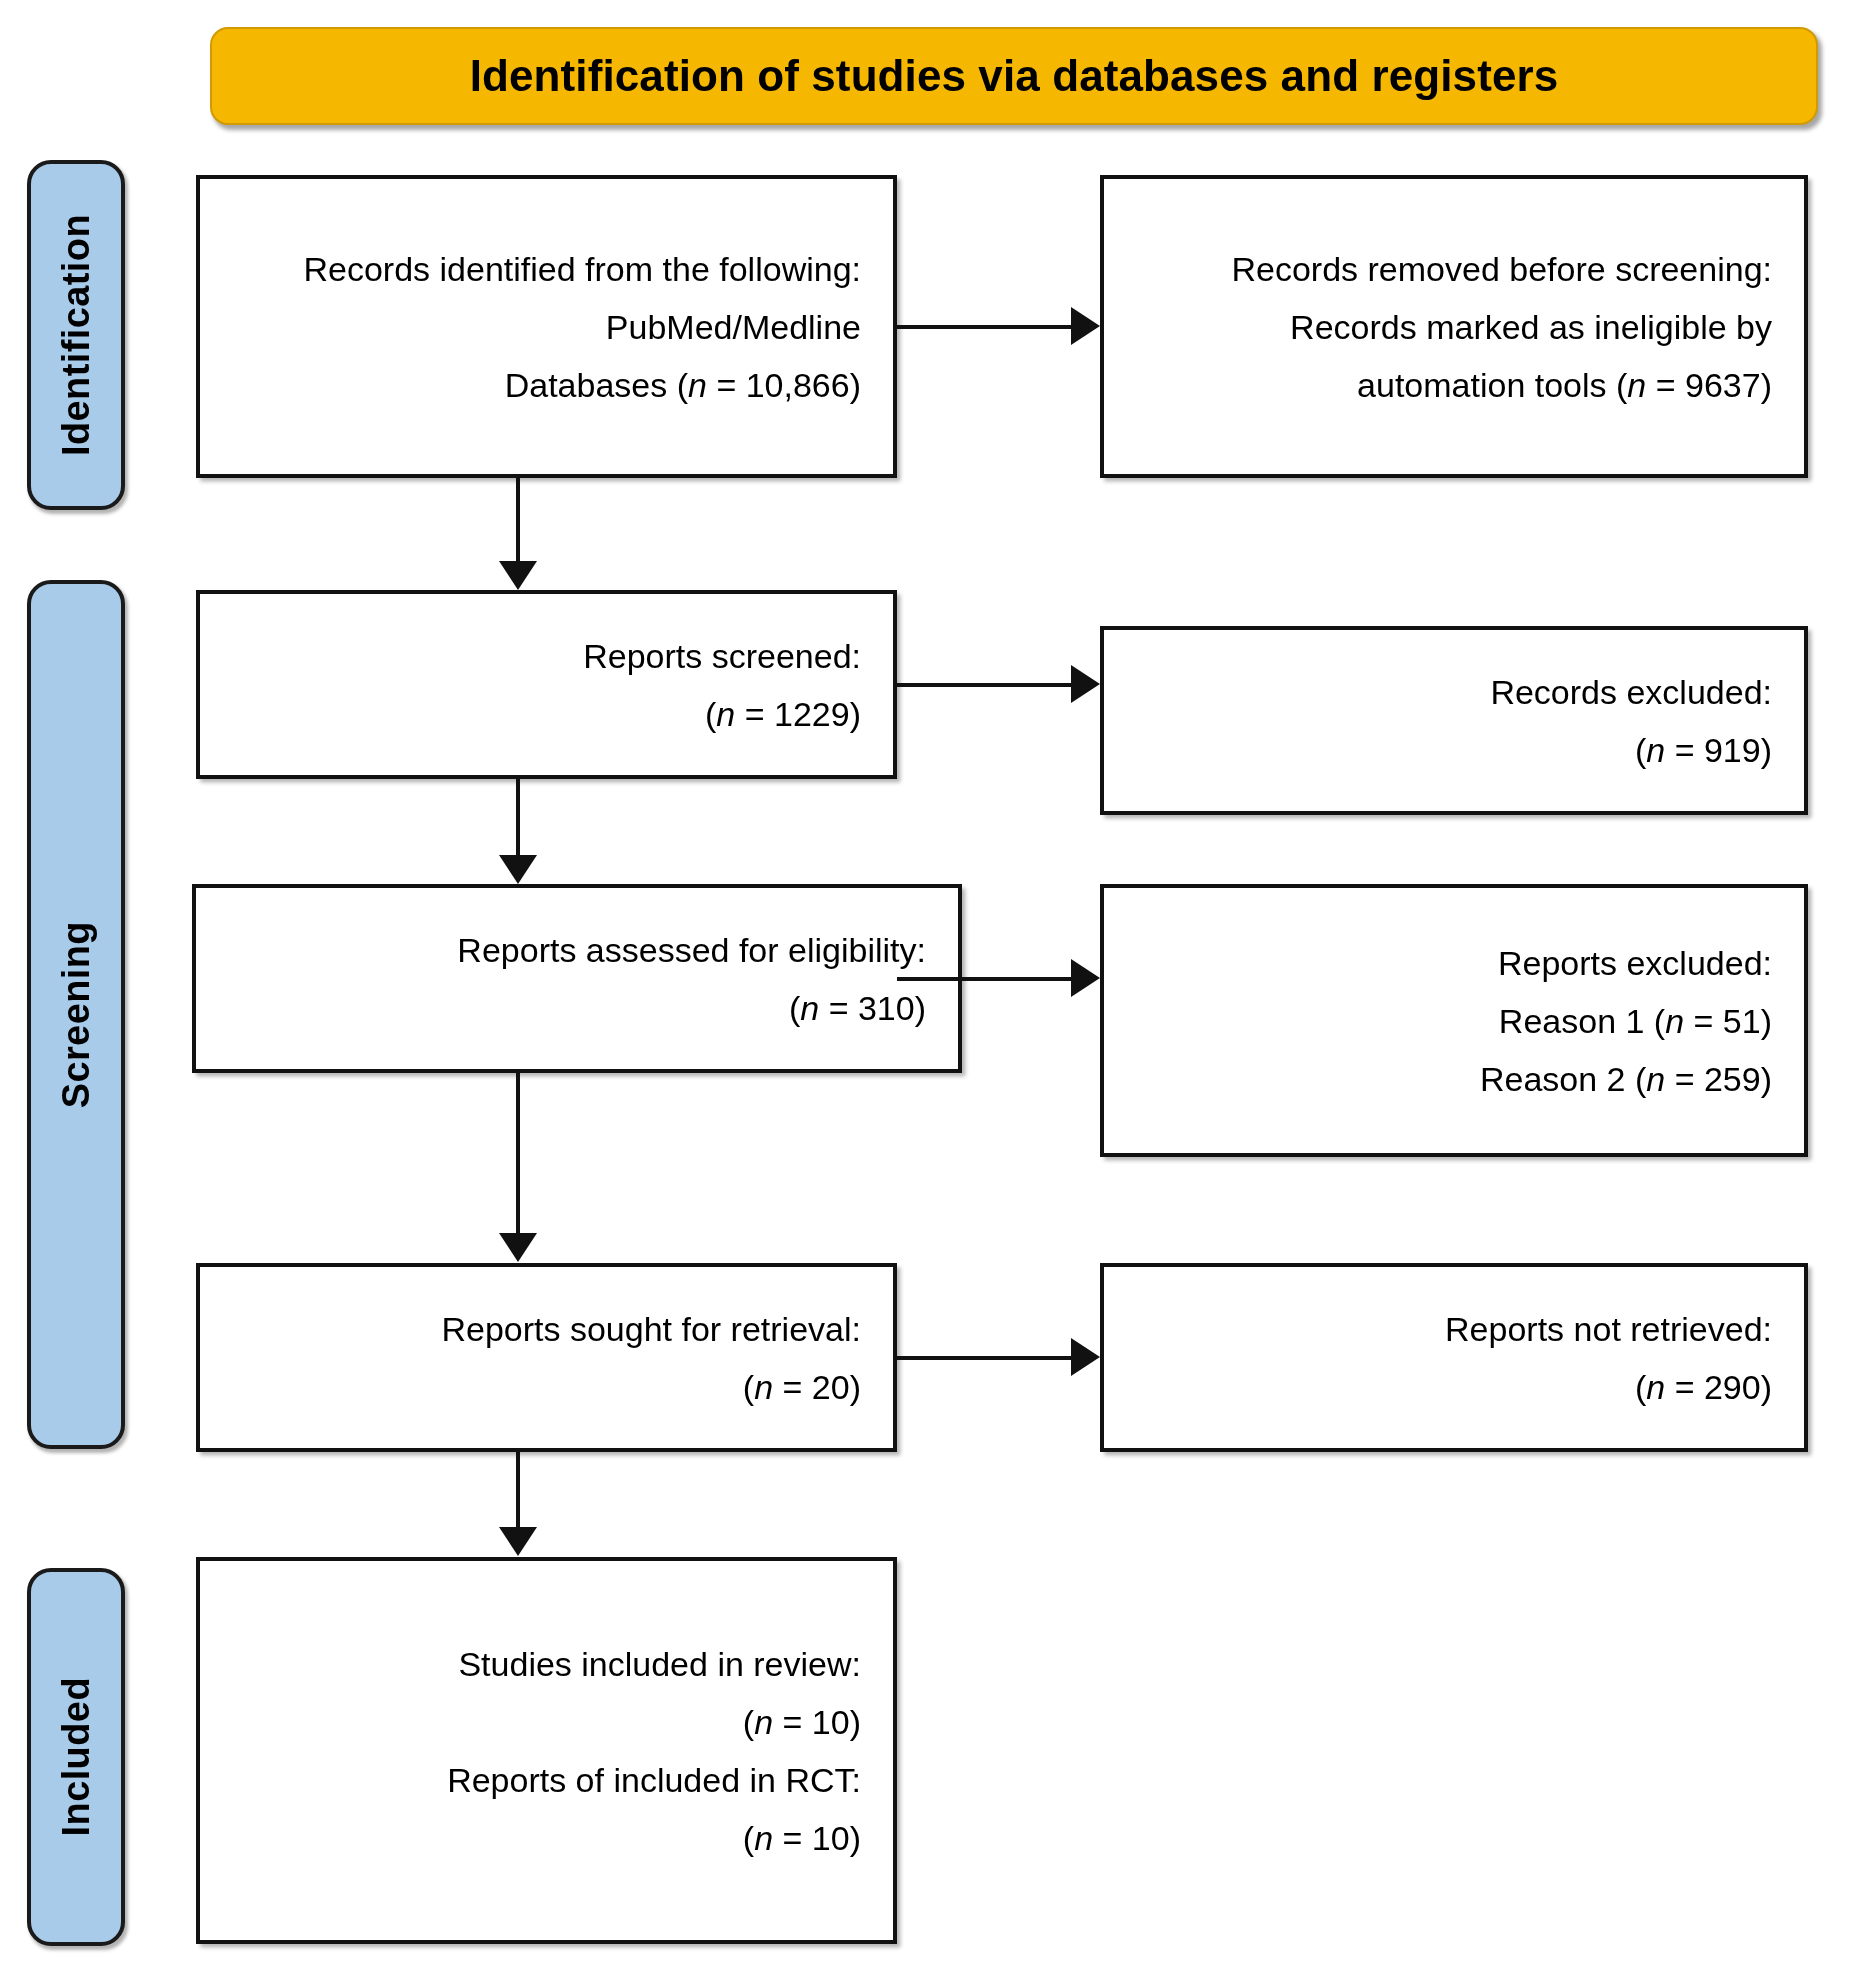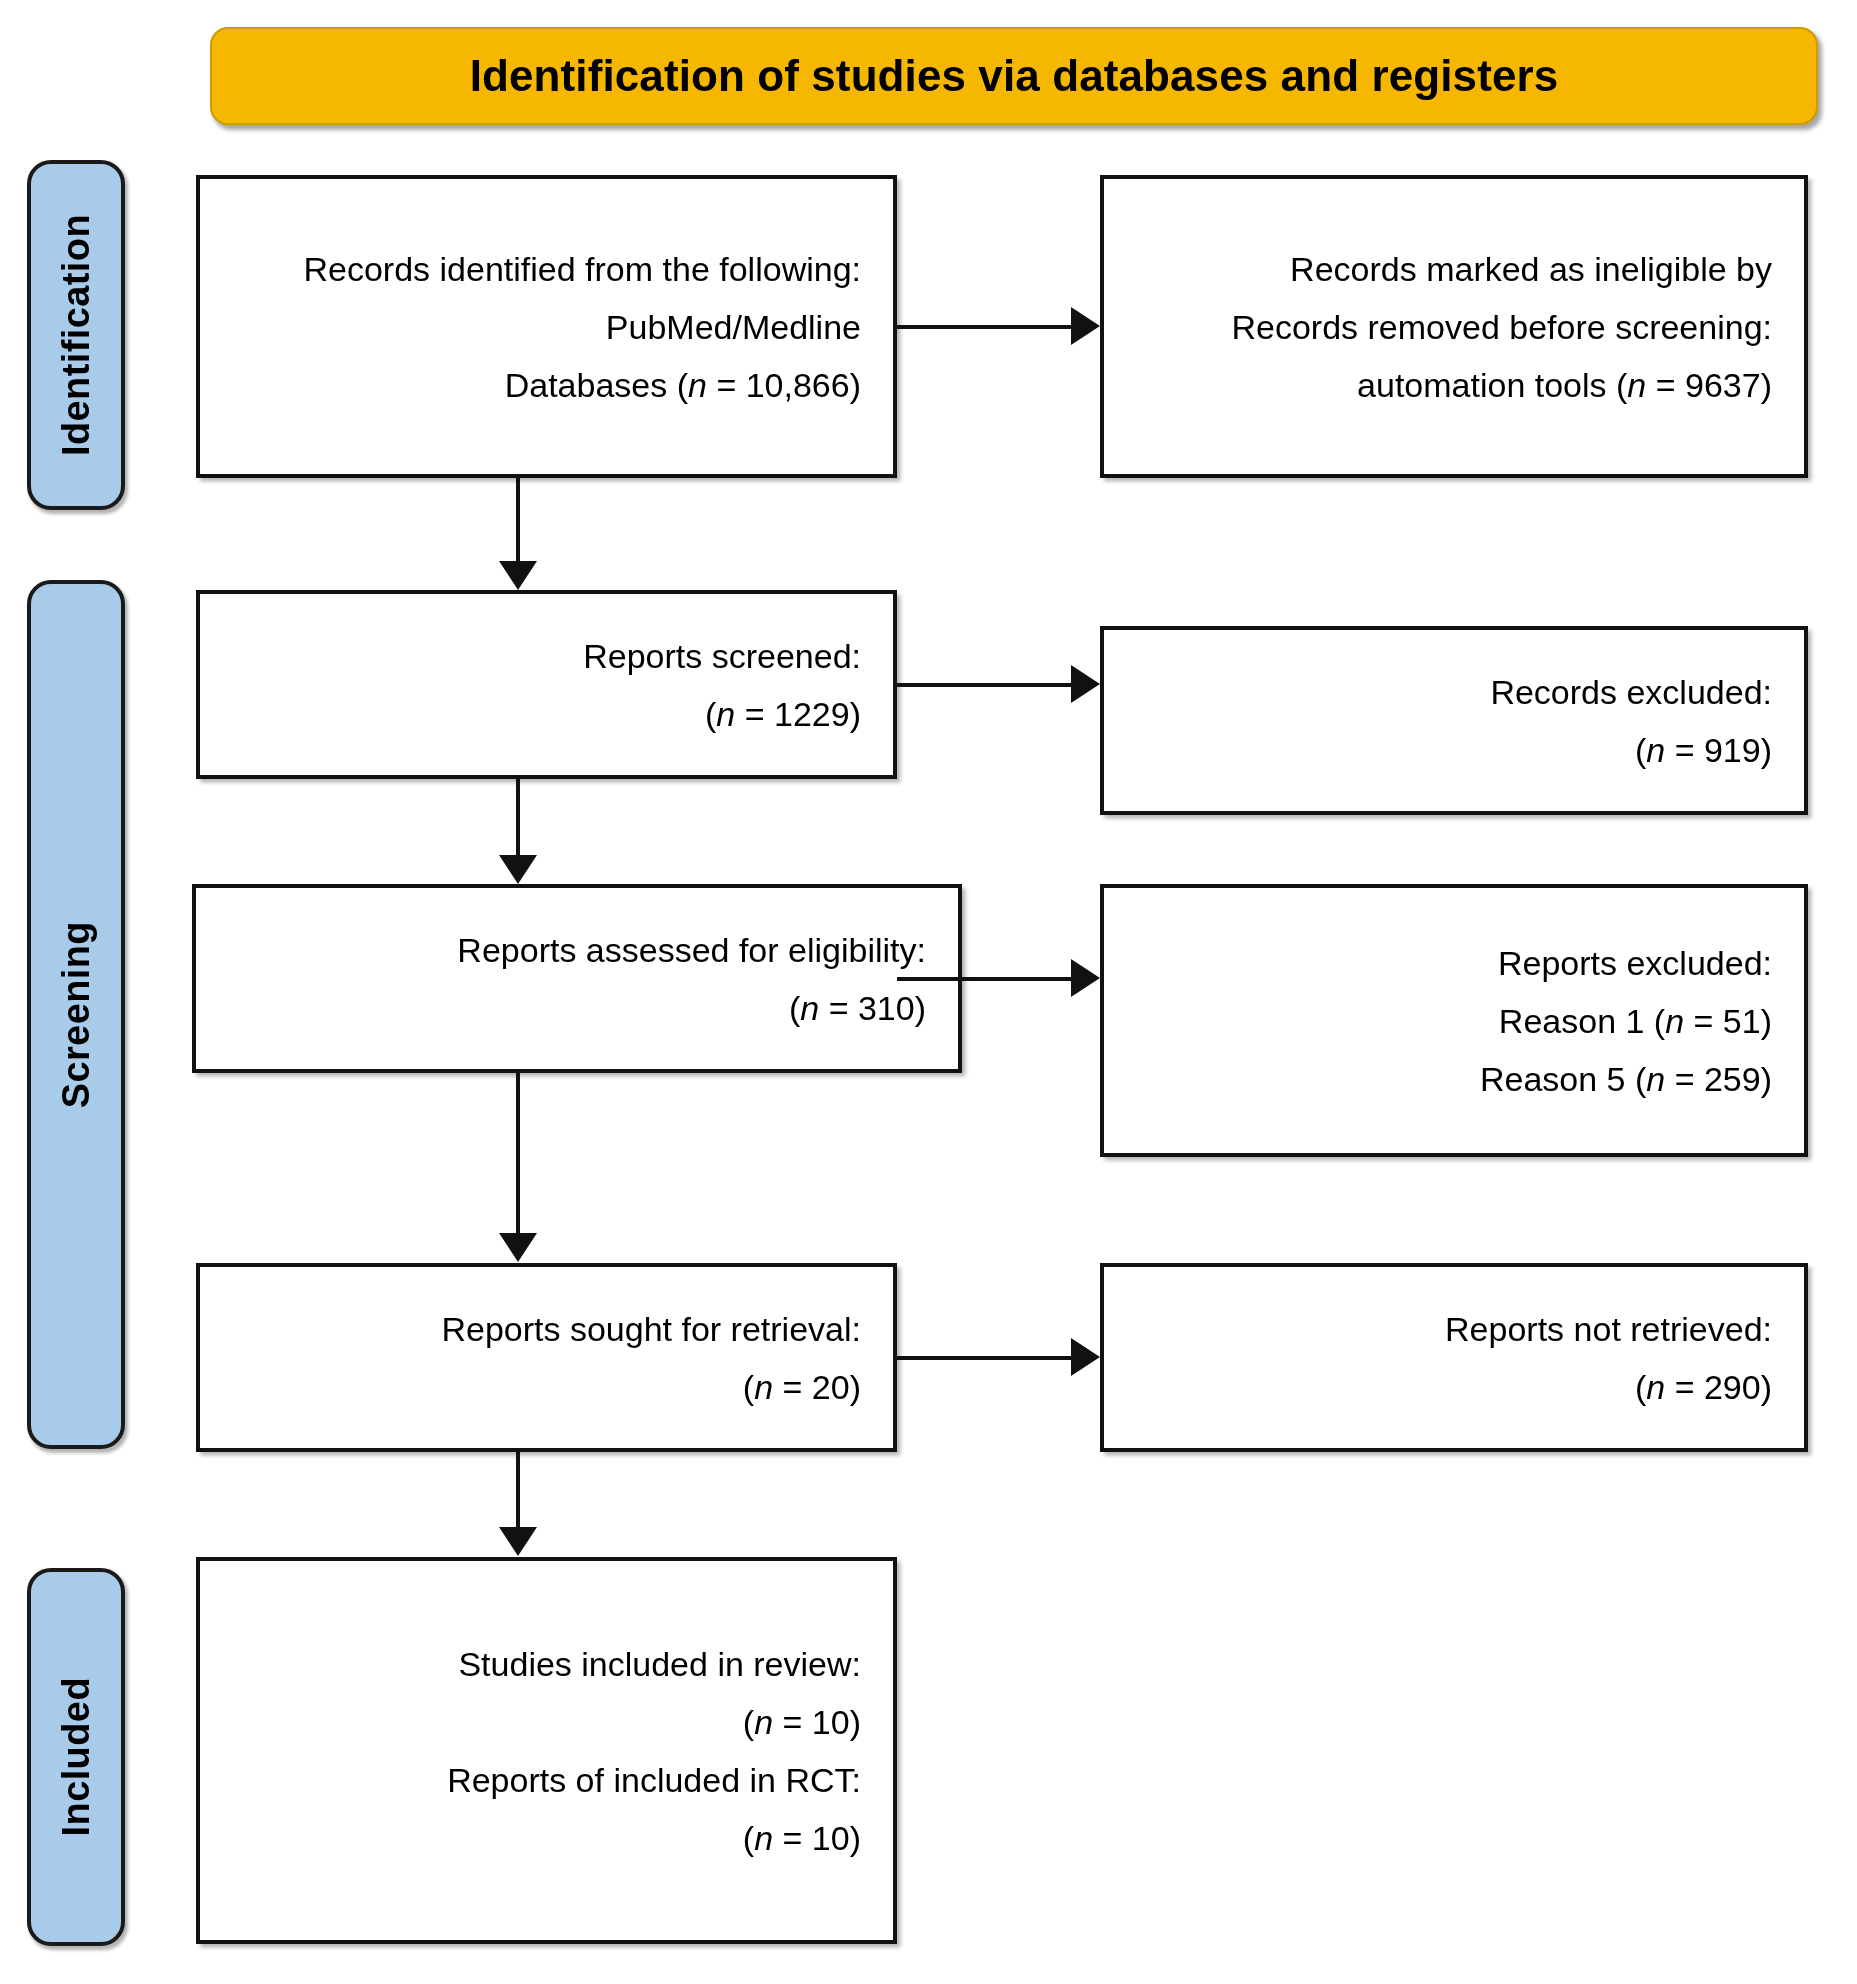--- a/index.html
+++ b/index.html
@@ -160,22 +160,22 @@
     <span class="stage-label">Included</span>
   </div>
 
   <div class="box" id="box-identified">
     <div class="line">Records identified from the following:</div>
     <div class="line indent">PubMed/Medline</div>
     <div class="line indent"><span>Databases (</span><i>n</i><span> = 10,866)</span></div>
   </div>
 
   <div class="box" id="box-removed">
+    <div class="line">Records removed before screening:</div>
     <div class="line indent">Records marked as ineligible by</div>
-    <div class="line">Records removed before screening:</div>
     <div class="line indent"><span>automation tools (</span><i>n</i><span> = 9637)</span></div>
   </div>
 
   <div class="box" id="box-screened">
     <div class="line">Reports screened:</div>
     <div class="line"><span>(</span><i>n</i><span> = 1229)</span></div>
   </div>
 
   <div class="box" id="box-rec-excluded">
     <div class="line">Records excluded:</div>
@@ -183,21 +183,21 @@
   </div>
 
   <div class="box" id="box-assessed">
     <div class="line">Reports assessed for eligibility:</div>
     <div class="line"><span>(</span><i>n</i><span> = 310)</span></div>
   </div>
 
   <div class="box" id="box-rep-excluded">
     <div class="line">Reports excluded:</div>
     <div class="line indent"><span>Reason 1 (</span><i>n</i><span> = 51)</span></div>
-    <div class="line indent"><span>Reason 5 (</span><i>n</i><span> = 259)</span></div>
+    <div class="line indent"><span>Reason 2 (</span><i>n</i><span> = 259)</span></div>
   </div>
 
   <div class="box" id="box-sought">
     <div class="line">Reports sought for retrieval:</div>
     <div class="line"><span>(</span><i>n</i><span> = 20)</span></div>
   </div>
 
   <div class="box" id="box-not-retrieved">
     <div class="line">Reports not retrieved:</div>
     <div class="line"><span>(</span><i>n</i><span> = 290)</span></div>

